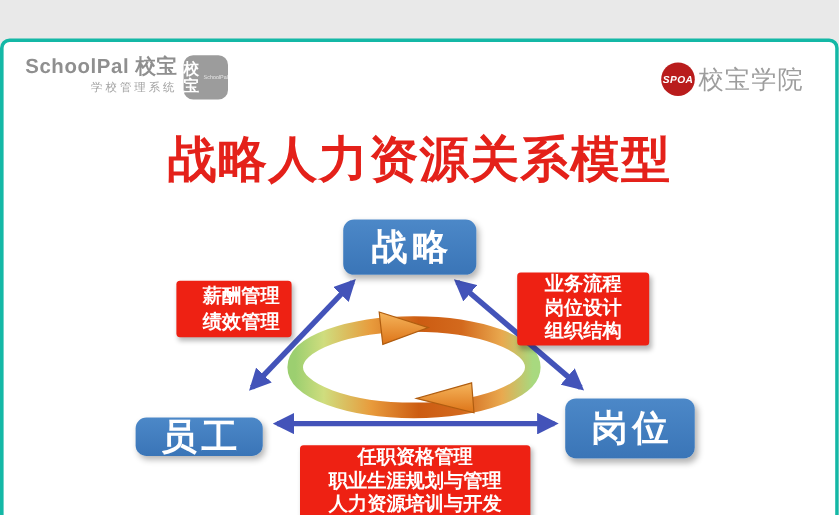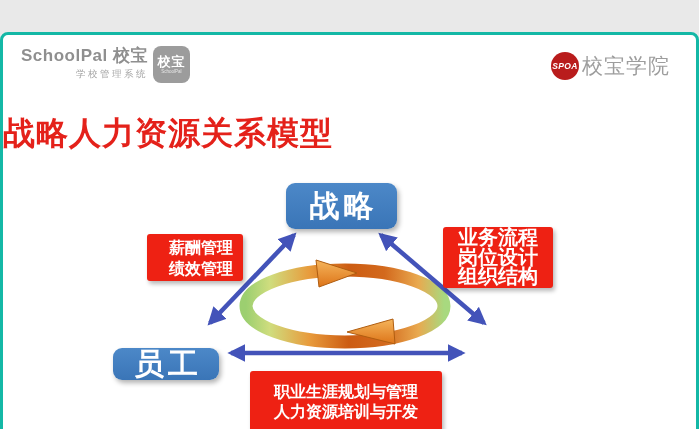--- a/index.html
+++ b/index.html
@@ -24,42 +24,43 @@
   .brand-main {
     font-size: 17px; font-weight: bold; color: #8f8f8f;
     letter-spacing: 0.5px; line-height: 22px; white-space: nowrap;
   }
   .brand-sub {
     font-size: 9.5px; color: #a3a3a3; letter-spacing: 2.5px;
     line-height: 13px; white-space: nowrap;
   }
   .badge {
     width: 37px; height: 37px; background: #9c9c9c; border-radius: 8px;
-    display: flex; flex-direction: column; align-items: center; justify-content: center;
+    display: flex; flex-direction: row; align-items: center; justify-content: center;
     margin-top: 1px;
   }
   .badge-cn { color: #ffffff; font-weight: bold; font-size: 13px; line-height: 14px; letter-spacing: 1px; }
   .badge-en { color: #e8e8e8; font-size: 4.5px; line-height: 6px; }
 
   .logo-right {
     position: absolute; right: 26px; top: 17px;
     display: flex; align-items: center; gap: 3px;
   }
   .spoa-circle {
     width: 28px; height: 28px; border-radius: 50%; background: #b91c1c;
     display: flex; align-items: center; justify-content: center;
     color: #ffffff; font-size: 8.5px; font-weight: bold; font-style: italic;
     letter-spacing: 0.3px;
   }
   .academy-name { font-size: 21px; color: #9d9d9d; letter-spacing: 1px; white-space: nowrap; }
 
   
   .title {
     position: absolute; left: 0; top: 74px; width: 100%;
-    font-size: 32px; font-weight: 900; color: #e4211a;
+    text-align: center;
+    font-size: 41px; font-weight: 900; color: #e4211a;
     letter-spacing: 1px; line-height: 48px;
     white-space: nowrap;
   }
 
   
   .diagram-svg { position: absolute; left: 0; top: 0; z-index: 1; }
 
   .node {
     position: absolute; z-index: 2;
     background: linear-gradient(180deg, #4c88c8, #3a75b7);
@@ -75,21 +76,21 @@
 
   .red-label {
     position: absolute; z-index: 2;
     background: #ee2113;
     border-radius: 3px;
     box-shadow: 2px 3px 4px rgba(0,0,0,0.28);
     display: flex; flex-direction: column; align-items: center; justify-content: center;
     color: #ffffff; font-weight: bold; text-align: center;
   }
   .label-left   { left: 144px; top: 199px; width: 96px;  height: 47px; font-size: 16px; line-height: 21px; padding-left: 12px; }
-  .label-right  { left: 440px; top: 192px; width: 110px; height: 61px; font-size: 20px; line-height: 19.5px; }
+  .label-right  { left: 428px; top: 192px; width: 110px; height: 61px; font-size: 16px; line-height: 19.5px; }
   .label-bottom { left: 247px; top: 336px; width: 192px; height: 61px; font-size: 16px; line-height: 19.5px; }
 </style>
 </head>
 <body>
 
 <div class="slide">
 
   <div class="logo-left">
     <div class="txt">
       <div class="brand-main">SchoolPal 校宝</div>
@@ -134,28 +135,30 @@
       <polygon points="390,284 344,297 392,309" fill="url(#arrowGrad)" stroke="#b05d10" stroke-width="1"></polygon>
     </g>
 
     <line x1="291" y1="200" x2="207" y2="288" stroke="#4353b9" stroke-width="4.5" marker-start="url(#ah)" marker-end="url(#ah)"></line>
     <line x1="378" y1="200" x2="481" y2="288" stroke="#4353b9" stroke-width="4.5" marker-start="url(#ah)" marker-end="url(#ah)"></line>
     <line x1="228" y1="318" x2="459" y2="318" stroke="#4353b9" stroke-width="4.5" marker-start="url(#ah)" marker-end="url(#ah)"></line>
   </svg>
 
   <div class="node node-strategy">战略</div>
   <div class="node node-employee">员工</div>
+  <div class="node node-position">岗位</div>
 
   <div class="red-label label-left">
     <span>薪酬管理</span>
     <span>绩效管理</span>
   </div>
   <div class="red-label label-right">
     <span>业务流程</span>
     <span>岗位设计</span>
     <span>组织结构</span>
   </div>
   <div class="red-label label-bottom">
+    <span>任职资格管理</span>
     <span>职业生涯规划与管理</span>
     <span>人力资源培训与开发</span>
   </div>
 
 </div>
 
 </body></html>

